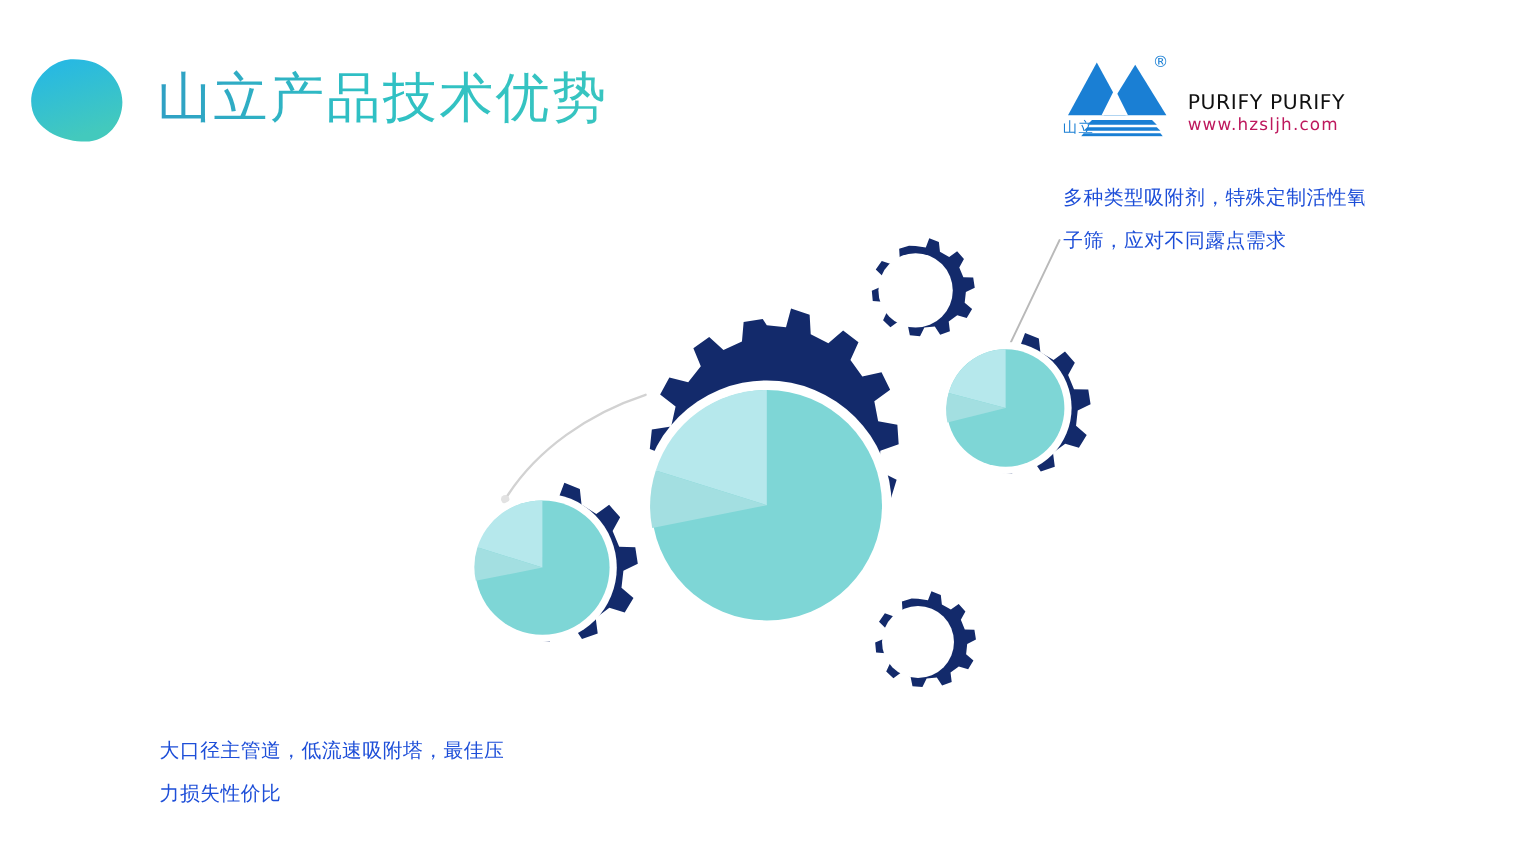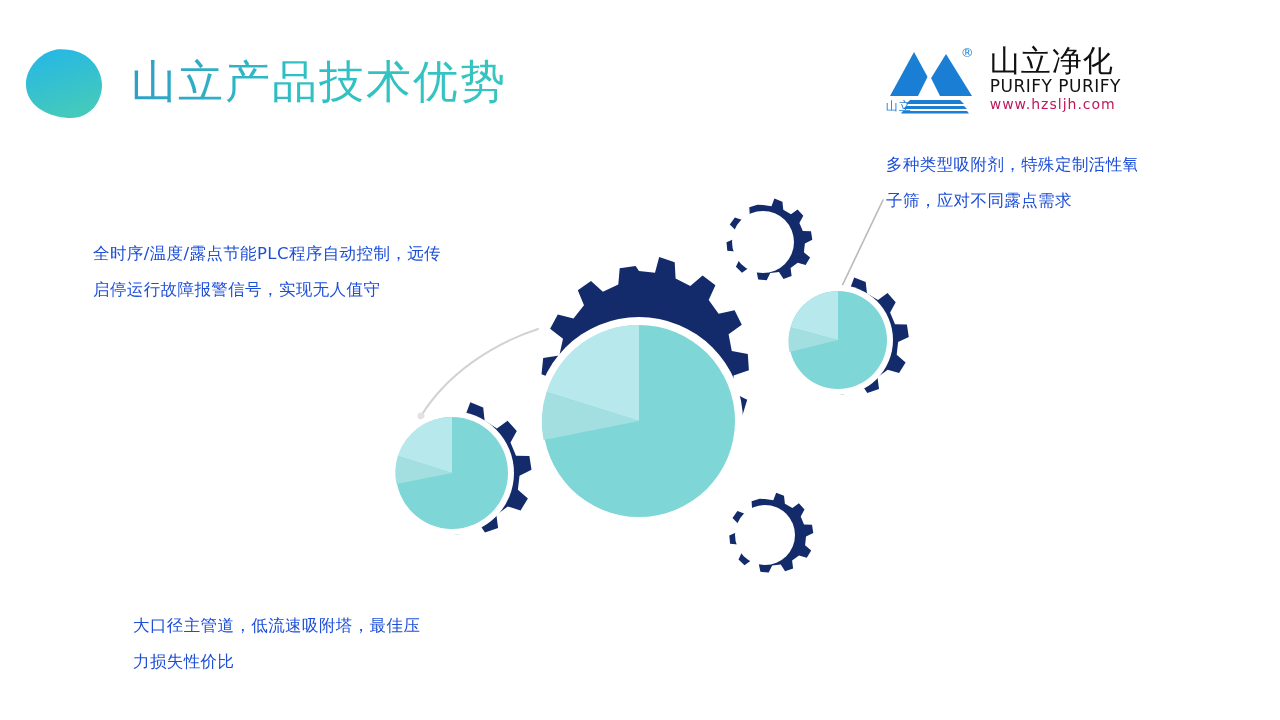--- a/index.html
+++ b/index.html
@@ -162,21 +162,20 @@
         <path d="M45 30 L56 52 L34 52 Z" fill="#ffffff"></path>
 
         <path d="M26 56 L76 56 L80 60 L22 60 Z" fill="#1a7fd4"></path>
         <path d="M22 62 L80 62 L83 65 L19 65 Z" fill="#1a7fd4"></path>
         <path d="M19 67 L83 67 L85 69.5 L17 69.5 Z" fill="#1a7fd4"></path>
       </svg>
       <span class="logo-reg">®</span>
       <span class="logo-cn-small">山立</span>
     </div>
     <div class="logo-text">
-      <div class="logo-cn">山立净化</div>
       <div class="logo-en">PURIFY PURIFY</div>
       <div class="logo-url">www.hzsljh.com</div>
     </div>
   </div>
 
   <div class="gears">
     <svg width="1280" height="720" viewBox="0 0 1280 720" xmlns="http://www.w3.org/2000/svg">
       <defs>
         
       </defs>
@@ -251,20 +250,19 @@
           L428.9 514.9 L418.3 522.8 L408.5 512.9 L414.1 501.0 L407.8 488.0 L394.5 487.0 L393.1 473.2 L405.4 468.1
           L407.9 454.1 L398.5 444.8 L406.4 433.4 L418.8 437.8 L430.8 430.3 L430.0 417.1 L443.2 413.1 Z"></path>
         <circle cx="452" cy="473" r="62" fill="#ffffff"></circle>
         <circle cx="452" cy="473" r="56" fill="#7ed6d6"></circle>
         <path d="M452 473 L452 417 A56 56 0 0 0 397.8 456.0 Z" fill="#b6e8ec"></path>
         <path d="M452 473 L397.8 456.0 A56 56 0 0 0 396.5 484.0 Z" fill="#a3dfe1"></path>
       </g>
     </svg>
   </div>
 
-  <div class="callout callout-tl">全时序/温度/露点节能PLC程序自动控制，远传启停运行故障报警信号，实现无人值守</div>
 
   <div class="callout callout-tr">多种类型吸附剂，特殊定制活性氧化铝与分子筛，应对不同露点需求</div>
 
   <div class="callout callout-bl">大口径主管道，低流速吸附塔，最佳压力损失性价比</div>
 
 
 </div>
 
 </body></html>

